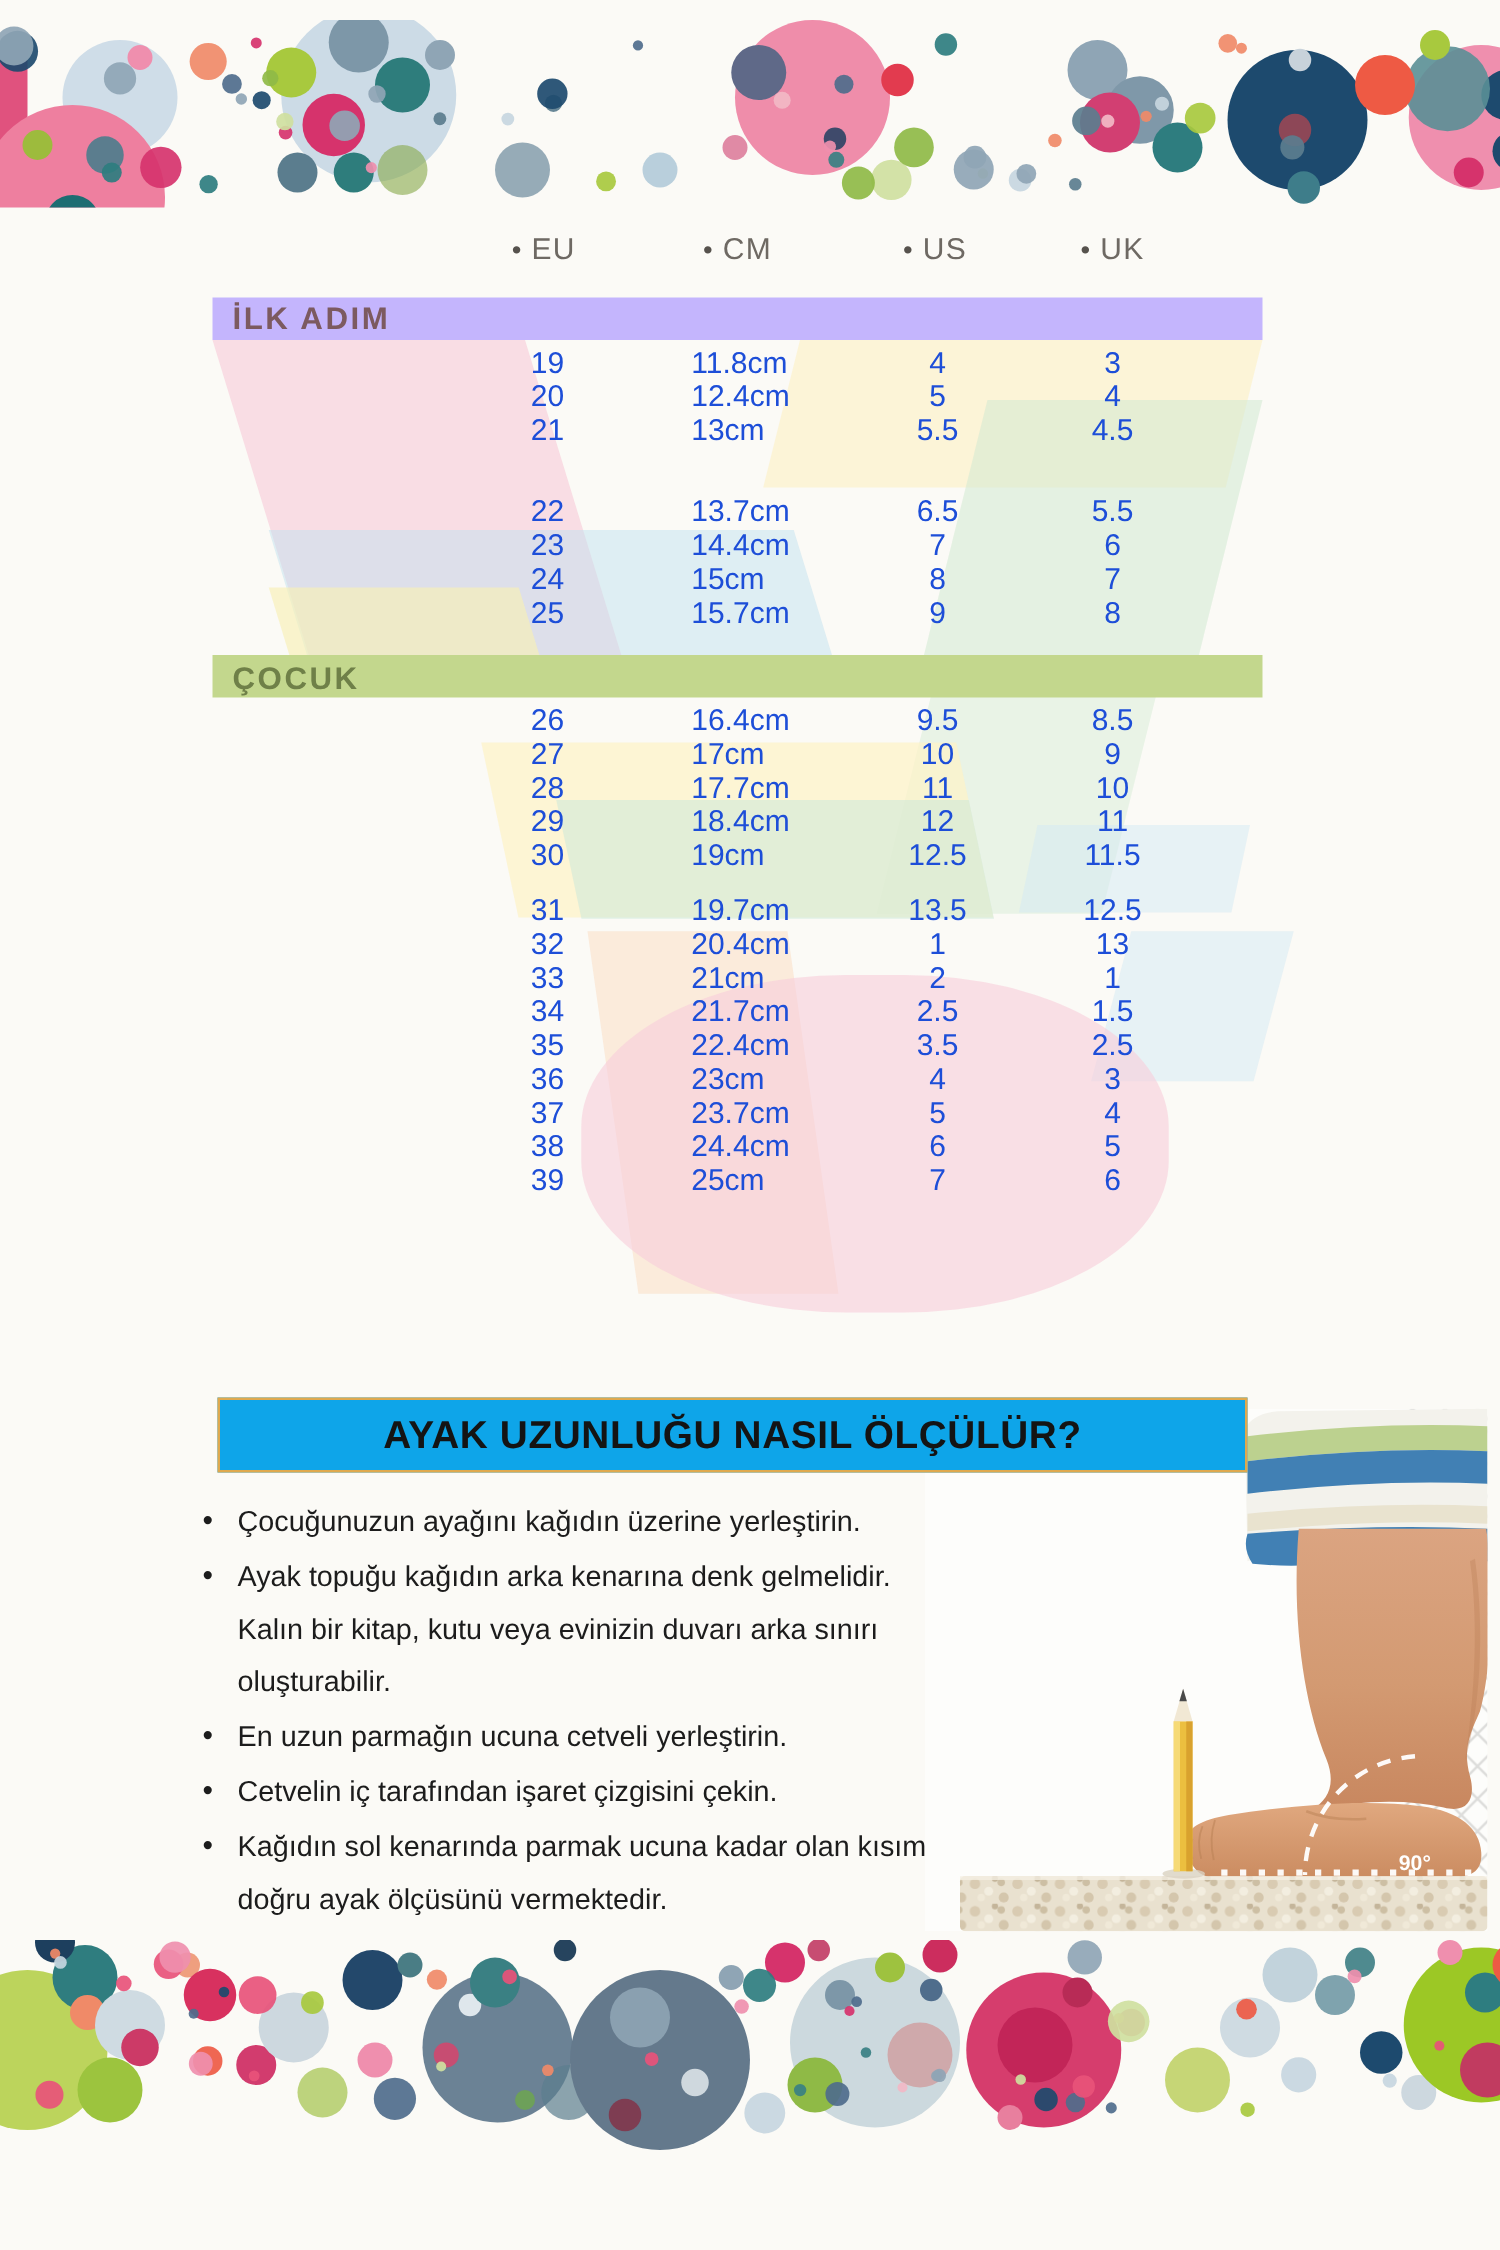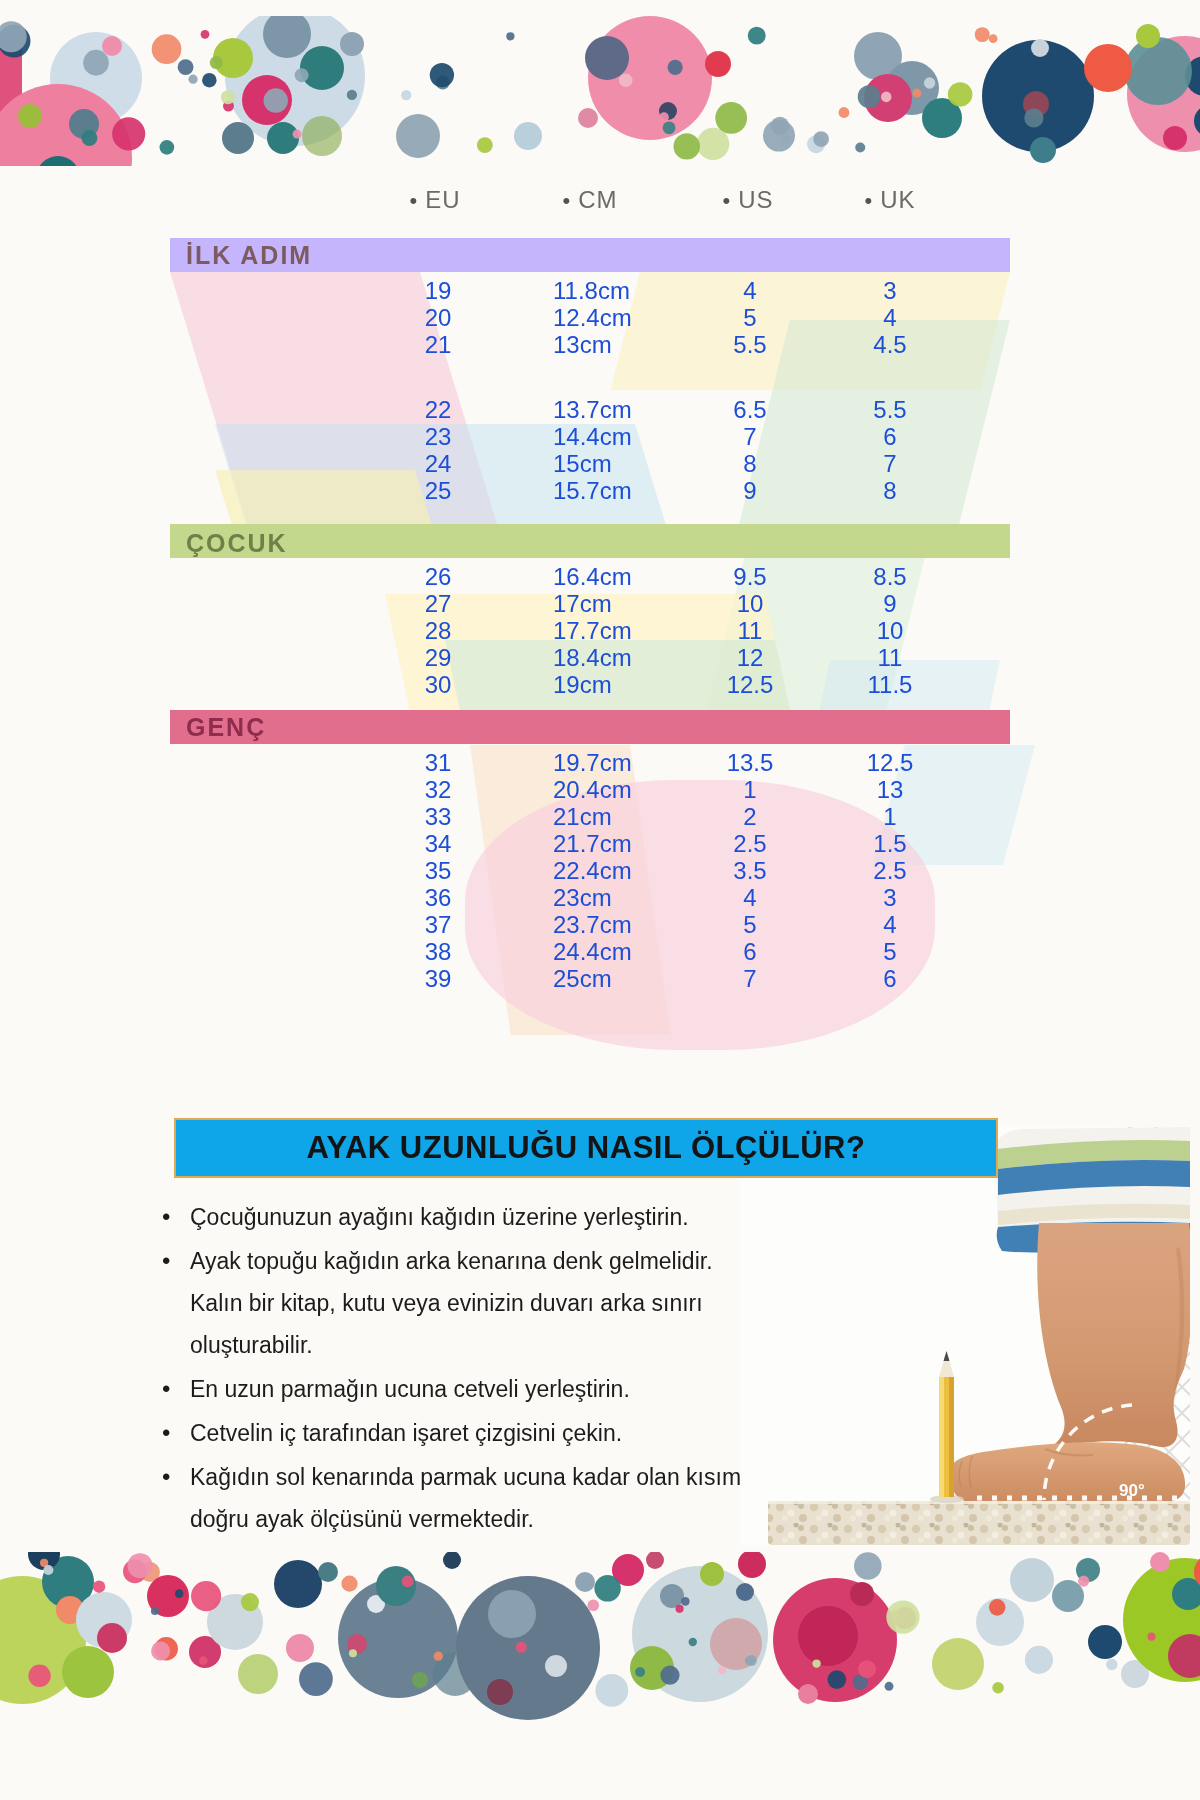--- a/index.html
+++ b/index.html
@@ -256,23 +256,20 @@
           </div>
           <div class="size-row">
             <span class="cell-eu">30</span>
             <span class="cell-cm">19cm</span>
             <span class="cell-us">12.5</span>
             <span class="cell-uk">11.5</span>
           </div>
         </div>
       </div>
       <div style="margin-bottom: 0px;">
-        <div class="section-bar" style="background: rgb(226, 110, 141); color: rgb(143, 45, 78);">
-          <span>GENÇ</span>
-        </div>
         <div class="rows">
           <div class="size-row">
             <span class="cell-eu">31</span>
             <span class="cell-cm">19.7cm</span>
             <span class="cell-us">13.5</span>
             <span class="cell-uk">12.5</span>
           </div>
           <div class="size-row">
             <span class="cell-eu">32</span>
             <span class="cell-cm">20.4cm</span>

